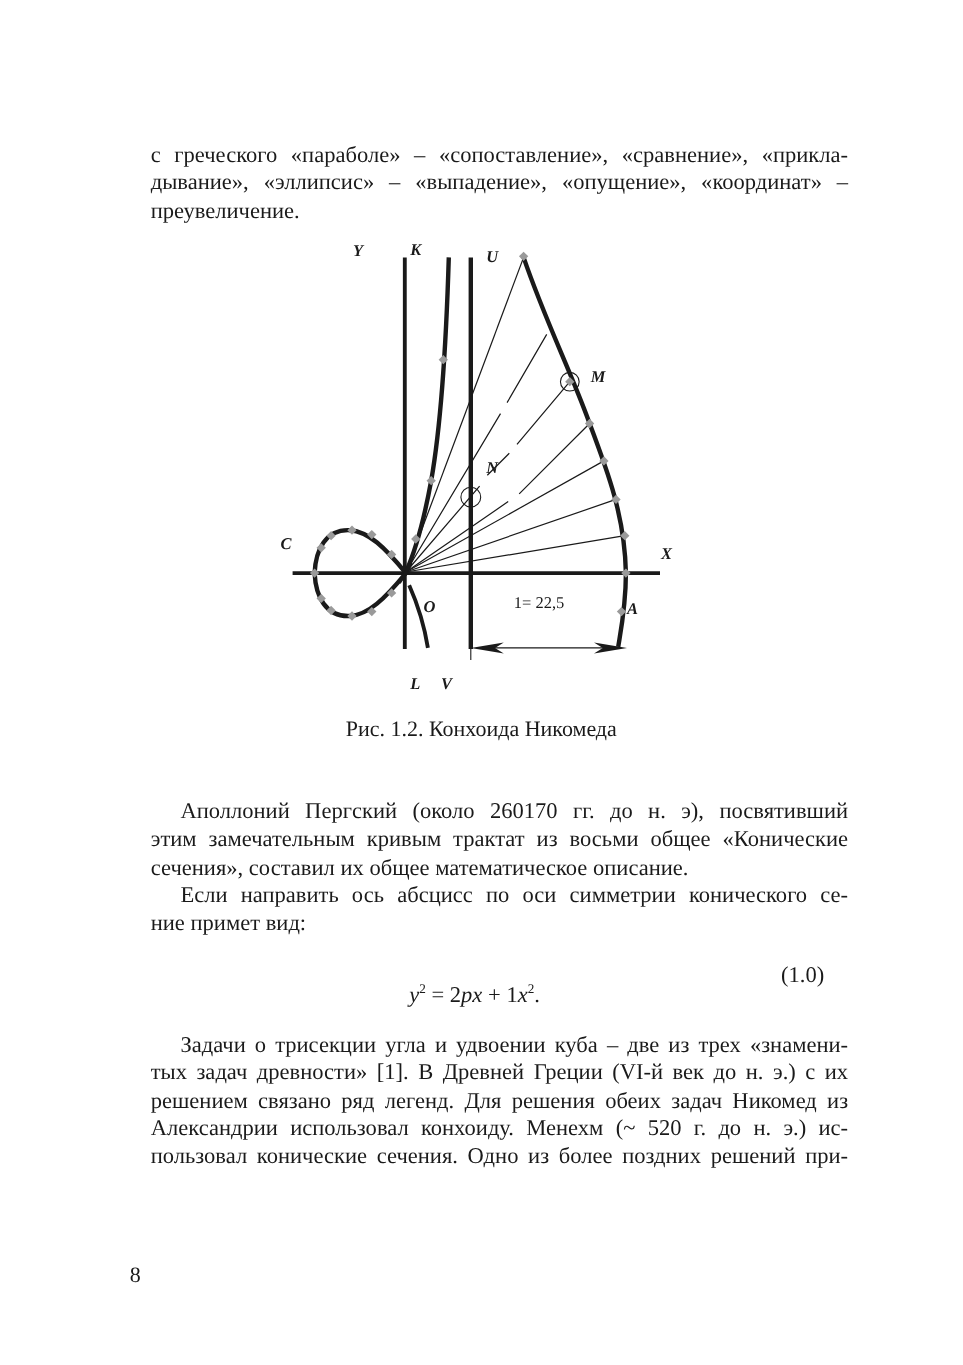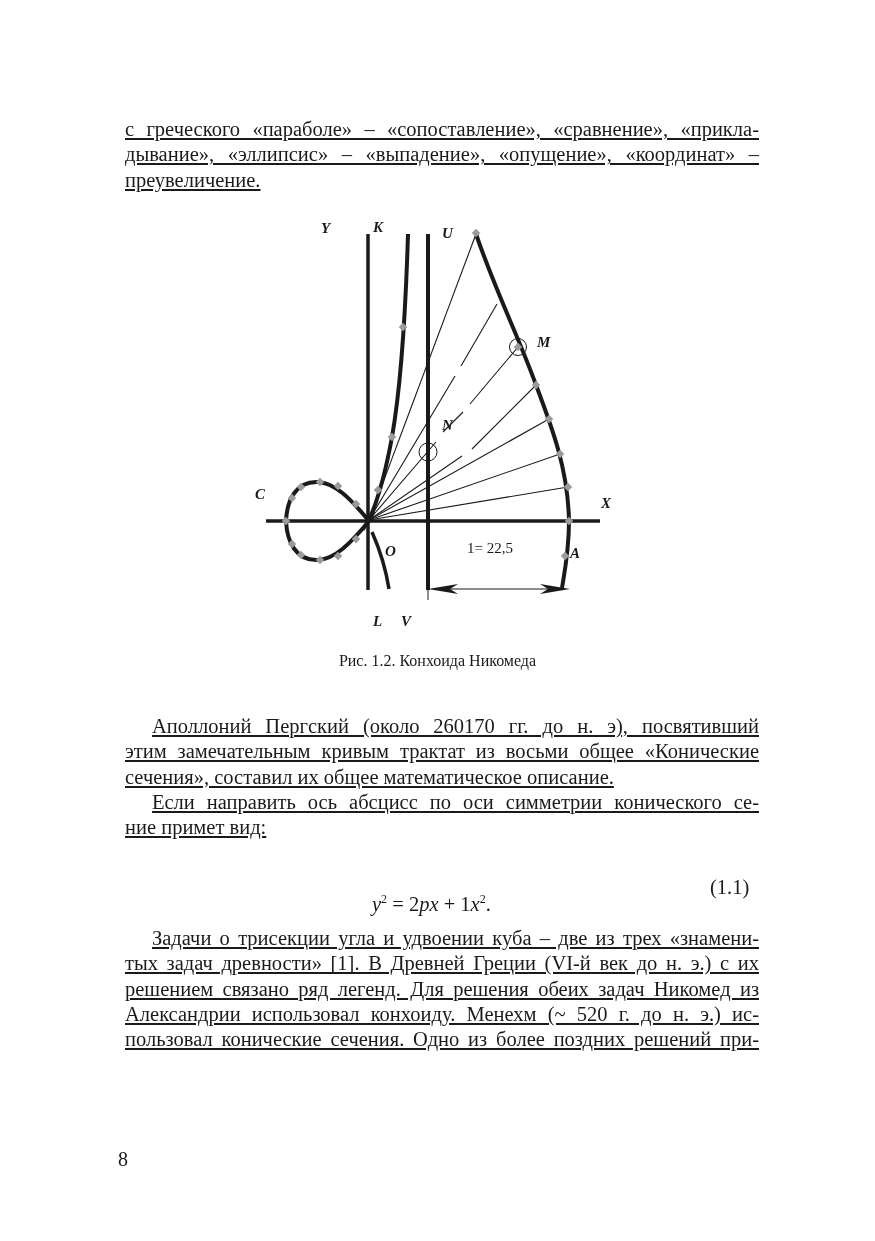--- a/index.html
+++ b/index.html
@@ -1,27 +1,27 @@
 <!DOCTYPE html>
 <html><head>
 <meta charset="utf-8">
 <style>
   html, body { margin: 0; padding: 0; background: #ffffff; }
   body { width: 875px; height: 1241px; position: relative; overflow: hidden;
          font-family: "Liberation Serif", "DejaVu Serif", serif; color: #1a1a1a; }
   .para { position: absolute; left: 121px; width: 634px; font-size: 20.5px; line-height: 25.3px;
-          text-align: justify; margin: 4px; text-decoration: underline; }
+          text-align: justify; margin: 16px; }
   .line { display: block; text-align: justify; text-align-last: justify; white-space: nowrap; height: 25.3px; }
   .line.last { text-align-last: left; }
   .line.indent { padding-left: 27px; }
   #p0 { top: 113px; }
   #p1 { top: 710px; }
   #p2 { top: 786px; }
   #p3 { top: 922px; }
-  .caption { position: absolute; top: 652px; left: 0; width: 875px; text-align: center; font-size: 16px; }
+  .caption { position: absolute; top: 652px; left: 0; width: 875px; text-align: center; font-size: 20px; }
   .formula { position: absolute; top: 876px; left: 372px; font-size: 20.5px; margin-top: 16px; }
   .formula i { font-style: italic; }
   .formula sup { font-size: 12px; vertical-align: 8px; }
   .eqnum { position: absolute; top: 876px; left: 710px; font-size: 20.5px; }
   .pagenum { position: absolute; top: 1148px; left: 118px; font-size: 20px; }
   #figure { position: absolute; left: 0; top: 0; }
   .flabel { font-family: "Liberation Serif", serif; font-style: italic; font-weight: bold; font-size: 15px; fill: #1a1a1a; }
   .fvalue { font-family: "Liberation Serif", serif; font-size: 15px; fill: #1a1a1a; }
 </style>
 </head>
@@ -118,21 +118,21 @@
   <span class="line">этим замечательным кривым трактат из восьми общее «Конические</span>
   <span class="line last">сечения», составил их общее математическое описание.</span>
 </div>
 
 <div class="para" id="p2">
   <span class="line indent">Если направить ось абсцисс по оси симметрии конического се-</span>
   <span class="line last">ние примет вид:</span>
 </div>
 
 <div class="formula"><i>y</i><sup>2</sup><span> = 2</span><i>px</i><span> + 1</span><i>x</i><sup>2</sup><span>.</span></div>
-<div class="eqnum">(1.1)</div>
+<div class="eqnum">(1.0)</div>
 
 <div class="para" id="p3">
   <span class="line indent">Задачи о трисекции угла и удвоении куба – две из трех «знамени-</span>
   <span class="line">тых задач древности» [1]. В Древней Греции (VI-й век до н. э.) с их</span>
   <span class="line">решением связано ряд легенд. Для решения обеих задач Никомед из</span>
   <span class="line">Александрии использовал конхоиду. Менехм (~ 520 г. до н. э.) ис-</span>
   <span class="line">пользовал конические сечения. Одно из более поздних решений при-</span>
 </div>
 
 <div class="pagenum">8</div>

